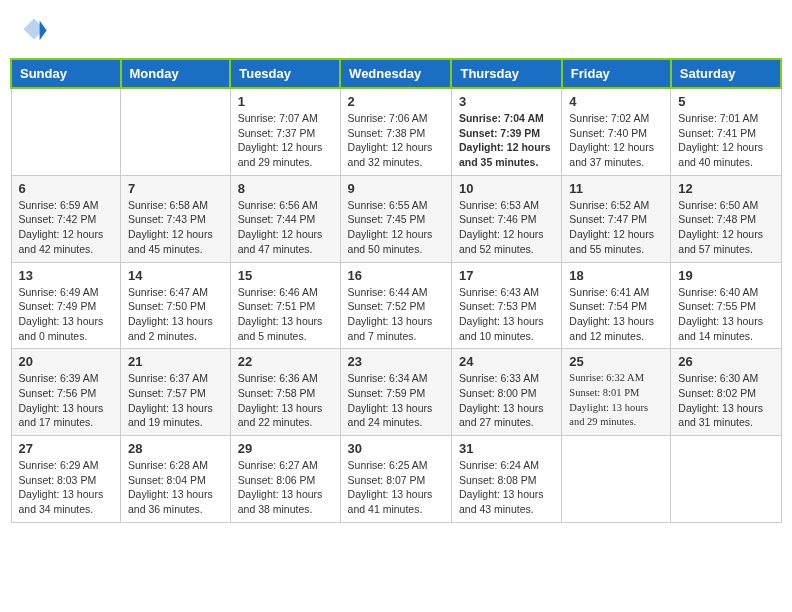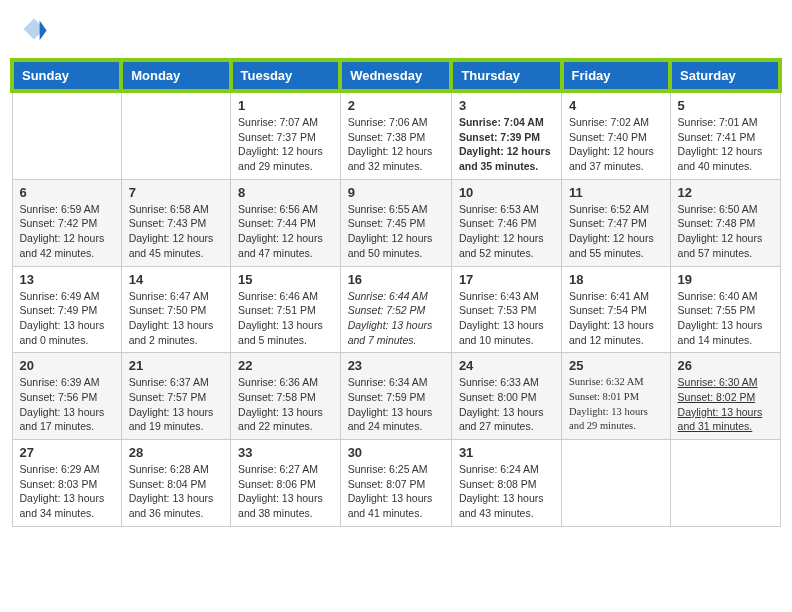--- a/index.html
+++ b/index.html
@@ -52,21 +52,21 @@
       border-collapse: collapse;
       border: 1px solid #ccc;
     }
     .calendar th {
       background-color: #1a6fc4;
       color: #fff;
       text-align: left;
       padding: 6px 8px;
       font-size: 13px;
       font-weight: bold;
-      border: 4px solid #84cc16;
+      border: 2px solid #84cc16;
     }
     .calendar td {
       vertical-align: top;
       padding: 5px 7px;
       border: 1px solid #ccc;
       width: 113px;
       min-height: 80px;
       font-size: 10.5px;
       color: #333;
       background: #fff;
@@ -214,21 +214,21 @@
 Daylight: 13 hours and 2 minutes.</div>
         </td>
         <td>
           <span class="day-number">15</span>
           <div class="day-info" style="white-space: pre-line;">Sunrise: 6:46 AM
 Sunset: 7:51 PM
 Daylight: 13 hours and 5 minutes.</div>
         </td>
         <td>
           <span class="day-number">16</span>
-          <div class="day-info" style="white-space: pre-line; font-style: italic;">Sunrise: 6:44 AM
+          <div class="day-info" style="white-space: pre-line;">Sunrise: 6:44 AM
 Sunset: 7:52 PM
 Daylight: 13 hours and 7 minutes.</div>
         </td>
         <td>
           <span class="day-number">17</span>
           <div class="day-info" style="white-space: pre-line;">Sunrise: 6:43 AM
 Sunset: 7:53 PM
 Daylight: 13 hours and 10 minutes.</div>
         </td>
         <td>
@@ -276,40 +276,40 @@
 Daylight: 13 hours and 27 minutes.</div>
         </td>
         <td>
           <span class="day-number">25</span>
           <div class="day-info" style="white-space: pre-line; font-family: Liberation Serif, serif;">Sunrise: 6:32 AM
 Sunset: 8:01 PM
 Daylight: 13 hours and 29 minutes.</div>
         </td>
         <td>
           <span class="day-number">26</span>
-          <div class="day-info" style="white-space: pre-line; text-decoration: underline;">Sunrise: 6:30 AM
+          <div class="day-info" style="white-space: pre-line;">Sunrise: 6:30 AM
 Sunset: 8:02 PM
 Daylight: 13 hours and 31 minutes.</div>
         </td>
       </tr>
       <tr>
         <td>
           <span class="day-number">27</span>
           <div class="day-info" style="white-space: pre-line;">Sunrise: 6:29 AM
 Sunset: 8:03 PM
 Daylight: 13 hours and 34 minutes.</div>
         </td>
         <td>
           <span class="day-number">28</span>
           <div class="day-info" style="white-space: pre-line;">Sunrise: 6:28 AM
 Sunset: 8:04 PM
 Daylight: 13 hours and 36 minutes.</div>
         </td>
         <td>
-          <span class="day-number">33</span>
+          <span class="day-number">29</span>
           <div class="day-info" style="white-space: pre-line;">Sunrise: 6:27 AM
 Sunset: 8:06 PM
 Daylight: 13 hours and 38 minutes.</div>
         </td>
         <td>
           <span class="day-number">30</span>
           <div class="day-info" style="white-space: pre-line;">Sunrise: 6:25 AM
 Sunset: 8:07 PM
 Daylight: 13 hours and 41 minutes.</div>
         </td>

